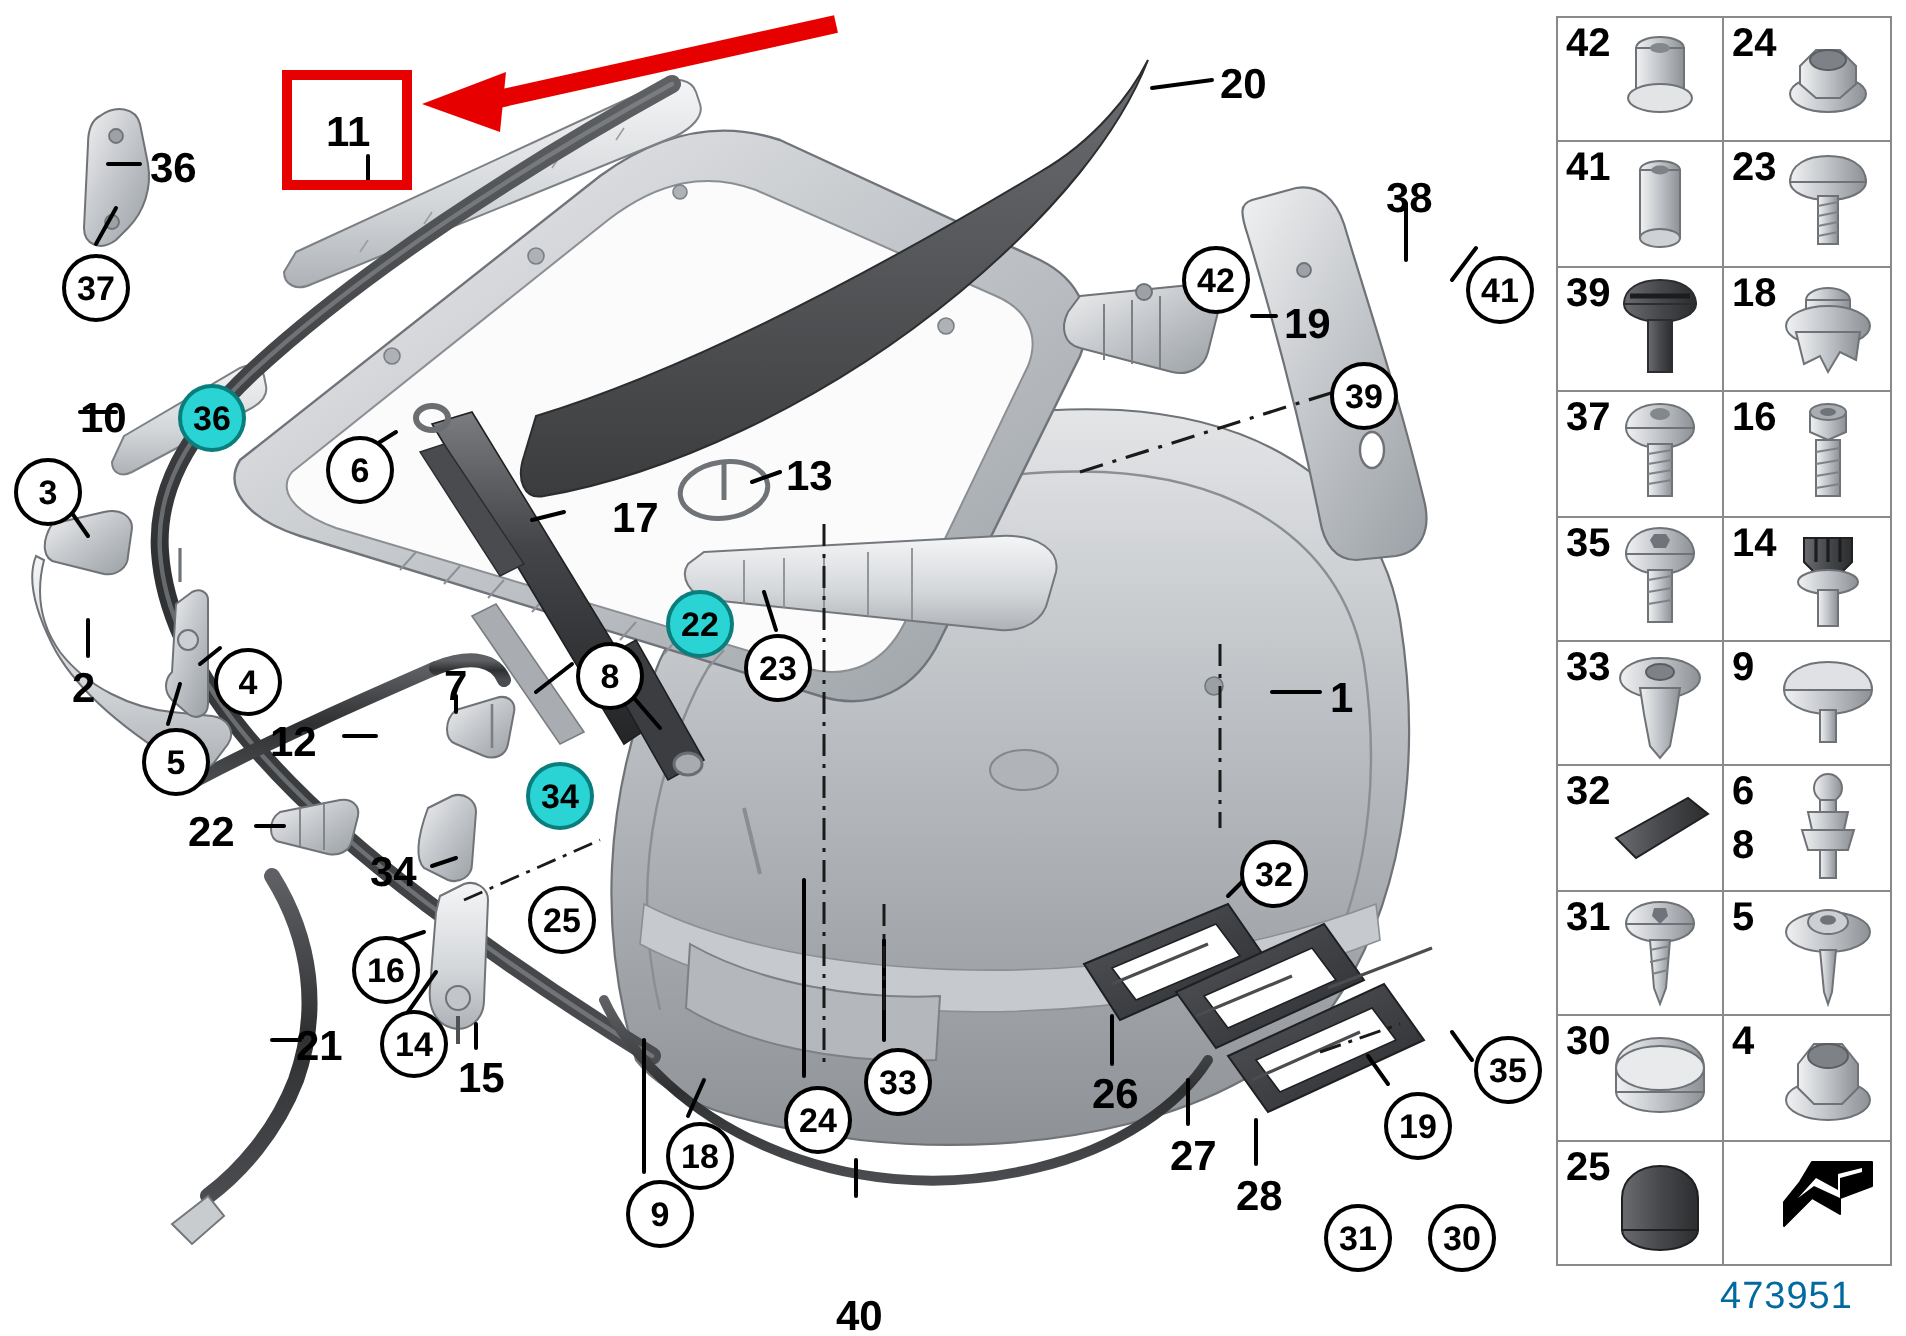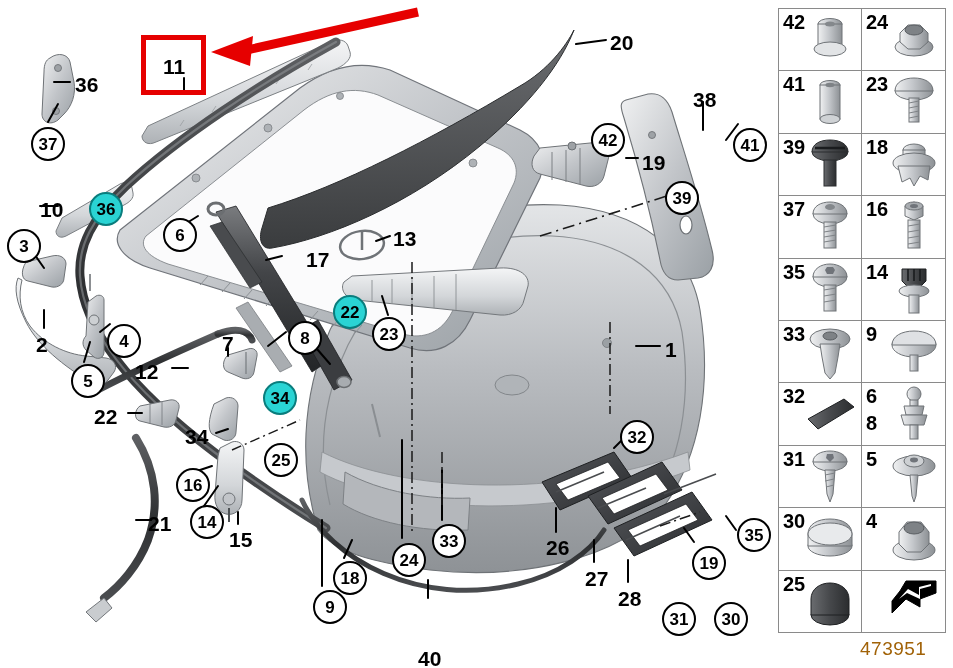--- a/index.html
+++ b/index.html
@@ -110,21 +110,21 @@
     width: 56px;
     height: 58px;
   }
   #ref-number {
     position: absolute;
     left: 860px;
     top: 638px;
     font-family: "Liberation Sans", sans-serif;
     font-size: 19px;
     font-weight: normal;
-    color: #a16207;
+    color: #0369a1;
     letter-spacing: 0.5px;
   }
 </style>
 </head>
 <body>
 
 <div id="page">
 
   <svg id="diagram-svg" viewBox="0 0 953 668">
     <defs>

